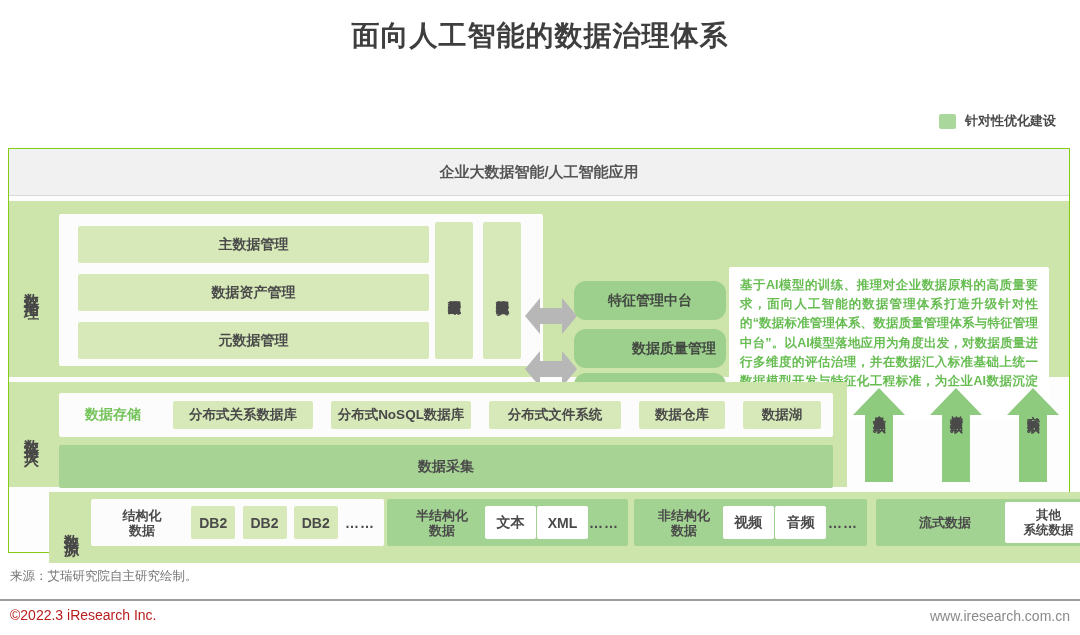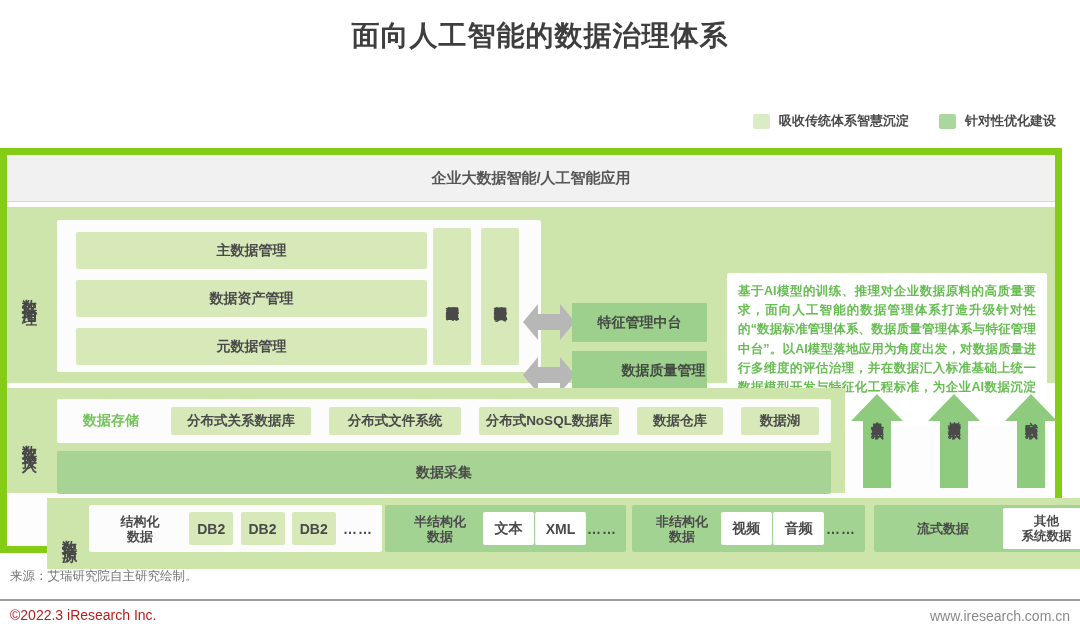--- a/index.html
+++ b/index.html
@@ -9,22 +9,22 @@
   .title { position:absolute; top:17px; left:0; width:1080px; text-align:center;
     font-size:28px; font-weight:bold; color:#3e3e3e; letter-spacing:1px; }
 
   .legend { position:absolute; top:112px; right:24px; display:flex; gap:30px;
     align-items:center; font-size:13px; font-weight:bold; color:#4a4a4a; }
   .legend-item { display:flex; align-items:center; gap:9px; }
   .swatch { width:17px; height:15px; border-radius:2px; }
   .swatch.light { background:#d9ecc3; }
   .swatch.mid   { background:#aad89c; }
 
-  .board { position:absolute; left:0; top:148px; width:1062px; height:405px;
-    border:7px solid #84cc16; background:#fdfdfd; }
+  .board { position:absolute; left:8px; top:148px; width:1062px; height:405px;
+    border:1px solid #84cc16; background:#fdfdfd; }
 
   .appbar { position:absolute; left:0; top:0; width:100%; height:47px; background:#f1f1f1;
     border-bottom:1px solid #d8d8d8; display:flex; align-items:center; justify-content:center;
     font-size:15px; font-weight:bold; color:#555; }
 
   .row { position:absolute; left:0; background:#cde4ab; }
   .row1 { top:52px;  height:176px; width:100%; }
   .row2 { top:233px; height:105px; width:838px; }
   .row3 { top:343px; height:71px;  width:100%;margin-left:40px; }
 
@@ -47,23 +47,23 @@
   .gov-vbox.v1 { left:376px; } .gov-vbox.v2 { left:424px; }
 
   .dbl-arrow { position:absolute; left:516px; width:52px; height:36px; }
   .dbl-arrow.a1 { top:97px; } .dbl-arrow.a2 { top:150px; }
   .dbl-arrow .bar { position:absolute; left:13px; right:13px; top:10px; bottom:10px; background:#b7b7b7; }
   .dbl-arrow::before { content:""; position:absolute; left:0; top:0;
     border-top:18px solid transparent; border-bottom:18px solid transparent; border-right:15px solid #b7b7b7; }
   .dbl-arrow::after { content:""; position:absolute; right:0; top:0;
     border-top:18px solid transparent; border-bottom:18px solid transparent; border-left:15px solid #b7b7b7; }
 
-  .plat-box { position:absolute; left:565px; width:135px; height:39px; background:#9ed08d;
-    border-radius:0; display:flex; align-items:center; justify-content:center;
-    font-size:14px; font-weight:bold; color:#424a42;margin-top:16px; }
+  .plat-box { position:absolute; left:565px; width:152px; height:39px; background:#9ed08d;
+    border-radius:12px; display:flex; align-items:center; justify-content:center;
+    font-size:14px; font-weight:bold; color:#424a42; }
   .plat-box.p1 { top:80px; } .plat-box.p2 { top:128px;padding-left:48px; } .plat-box.p3 { top:172px; }
 
   .gov-desc { position:absolute; left:720px; top:66px; width:320px; height:153px;
     background:#ffffff; border-radius:2px; padding:9px 11px;
     font-size:12.5px; font-weight:bold; color:#67bd52; line-height:19.2px; text-align:justify; }
 
   
   .access-panel { position:absolute; left:50px; top:11px; width:774px; height:44px;
     background:#fcfcfc; border-radius:2px; display:flex; align-items:center;
     justify-content:space-between; padding:0 12px; }
@@ -113,24 +113,20 @@
   .copyright { position:absolute; left:10px;  top:607px; font-size:14px; color:#b91c1c; }
   .website   { position:absolute; right:10px; top:608px; font-size:14px; color:#8a8a8a;margin-left:28px; }
 </style>
 </head>
 <body>
 
 <div class="title">面向人工智能的数据治理体系</div>
 
 <div class="legend">
   <div class="legend-item">
-    <span class="swatch light"></span>
-    <span>吸收传统体系智慧沉淀</span>
-  </div>
-  <div class="legend-item">
     <span class="swatch mid"></span>
     <span>针对性优化建设</span>
   </div>
 </div>
 
 <div class="board">
 
   <div class="appbar">企业大数据智能/人工智能应用</div>
 
   <div class="row row1">
@@ -152,22 +148,22 @@
     <div class="plat-box p2">数据质量管理</div>
     <div class="plat-box p3">数据标准管理</div>
     <div class="gov-desc">基于AI模型的训练、推理对企业数据原料的高质量要求，面向人工智能的数据管理体系打造升级针对性的“数据标准管理体系、数据质量管理体系与特征管理中台”。以AI模型落地应用为角度出发，对数据质量进行多维度的评估治理，并在数据汇入标准基础上统一数据模型开发与特征化工程标准，为企业AI数据沉淀复用打下优质基础。</div>
   </div>
 
   <div class="row row2">
     <div class="vlabel">数据接入</div>
     <div class="access-panel">
       <span class="storage-label">数据存储</span>
       <span class="access-box" style="width:140px">分布式关系数据库</span>
+      <span class="access-box" style="width:140px">分布式NoSQL数据库</span>
       <span class="access-box" style="width:132px">分布式文件系统</span>
-      <span class="access-box" style="width:140px">分布式NoSQL数据库</span>
       <span class="access-box" style="width:86px">数据仓库</span>
       <span class="access-box" style="width:78px">数据湖</span>
     </div>
     <div class="collect-bar">数据采集</div>
   </div>
 
   <div class="extract-arrow e1">
     <div class="ex-head"></div>
     <div class="ex-shaft"></div>
     <div class="ex-text">全量抽取</div>

